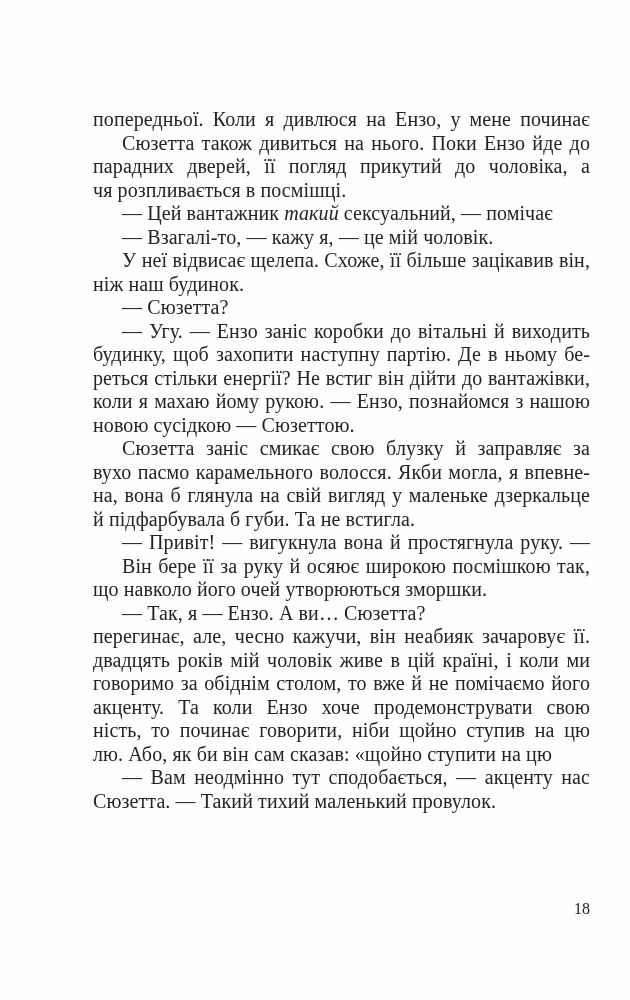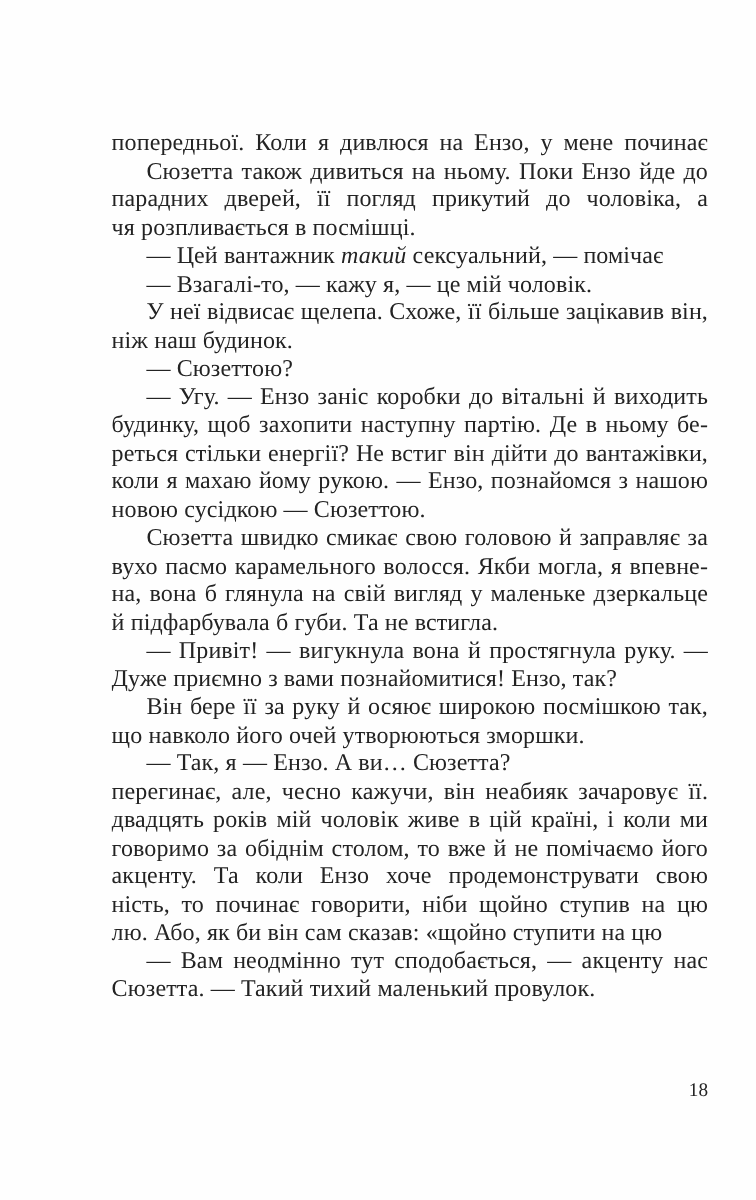--- a/index.html
+++ b/index.html
@@ -56,39 +56,38 @@
     line-height: 20px;
     color: var(--text-color, #2b2b2b);
   }
 </style>
 </head>
 <body style="--page-bg: #fefefe; --text-color: #232323;">
 
 <div class="page">
   <div class="text-block" id="text-block">
       <div class="line"><span>попередньої. Коли я дивлюся на Ензо, у мене починає</span></div>
-      <div class="line indent"><span>Сюзетта також дивиться на ньому. Поки Ензо йде до</span></div>
+      <div class="line indent"><span>Сюзетта також дивиться на нього. Поки Ензо йде до</span></div>
       <div class="line"><span>парадних дверей, її погляд прикутий до чоловіка, а облич-</span></div>
       <div class="line last"><span>чя розпливається в посмішці.</span></div>
       <div class="line indent last"><span>— Цей вантажник </span><em>такий</em><span> сексуальний, — помічає вона.</span></div>
       <div class="line indent last"><span>— Взагалі-то, — кажу я, — це мій чоловік.</span></div>
       <div class="line indent"><span>У неї відвисає щелепа. Схоже, її більше зацікавив він,</span></div>
       <div class="line last"><span>ніж наш будинок.</span></div>
-      <div class="line indent last"><span>— Сюзеттою?</span></div>
+      <div class="line indent last"><span>— Сюзетта?</span></div>
       <div class="line indent"><span>— Угу. — Ензо заніс коробки до вітальні й виходить із</span></div>
       <div class="line"><span>будинку, щоб захопити наступну партію. Де в ньому бе-</span></div>
       <div class="line"><span>реться стільки енергії? Не встиг він дійти до вантажівки,</span></div>
       <div class="line"><span>коли я махаю йому рукою. — Ензо, познайомся з нашою</span></div>
       <div class="line last"><span>новою сусідкою — Сюзеттою.</span></div>
-      <div class="line indent"><span>Сюзетта швидко смикає свою головою й заправляє за</span></div>
+      <div class="line indent"><span>Сюзетта заніс смикає свою блузку й заправляє за</span></div>
       <div class="line"><span>вухо пасмо карамельного волосся. Якби могла, я впевне-</span></div>
       <div class="line"><span>на, вона б глянула на свій вигляд у маленьке дзеркальце</span></div>
       <div class="line last"><span>й підфарбувала б губи. Та не встигла.</span></div>
       <div class="line indent"><span>— Привіт! — вигукнула вона й простягнула руку. —</span></div>
-      <div class="line last"><span>Дуже приємно з вами познайомитися! Ензо, так?</span></div>
       <div class="line indent"><span>Він бере її за руку й осяює широкою посмішкою так,</span></div>
       <div class="line last"><span>що навколо його очей утворюються зморшки.</span></div>
       <div class="line indent last"><span>— Так, я — Ензо. А ви… Сюзетта?</span></div>
       <div class="line"><span>перегинає, але, чесно кажучи, він неабияк зачаровує її. Вже</span></div>
       <div class="line"><span>двадцять років мій чоловік живе в цій країні, і коли ми</span></div>
       <div class="line"><span>говоримо за обіднім столом, то вже й не помічаємо його</span></div>
       <div class="line"><span>акценту. Та коли Ензо хоче продемонструвати свою чарів-</span></div>
       <div class="line"><span>ність, то починає говорити, ніби щойно ступив на цю зем-</span></div>
       <div class="line last"><span>лю. Або, як би він сам сказав: «щойно ступити на цю землю».</span></div>
       <div class="line indent"><span>— Вам неодмінно тут сподобається, — акценту нас</span></div>

